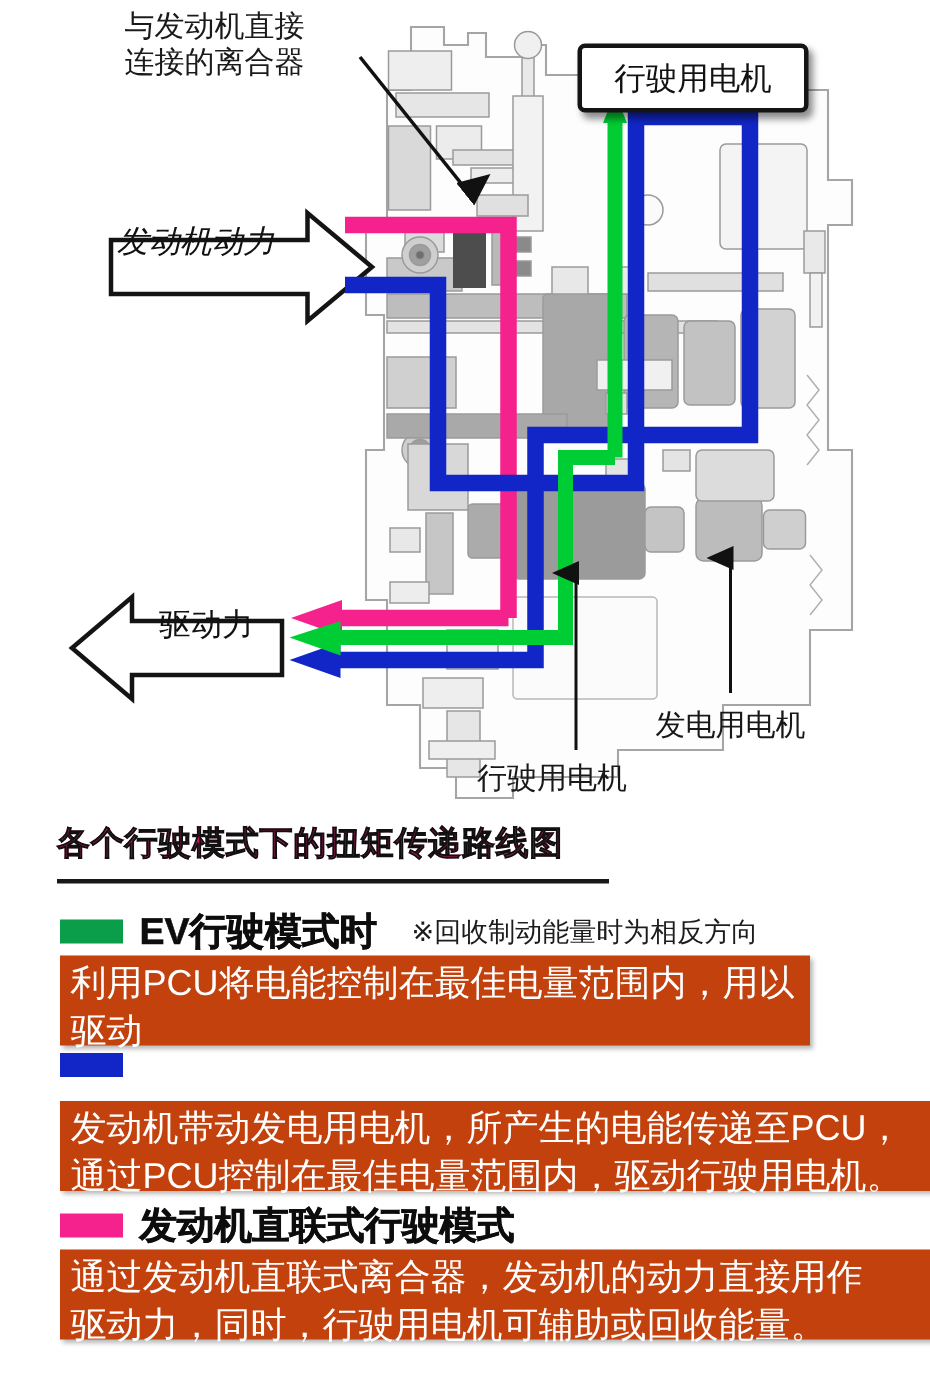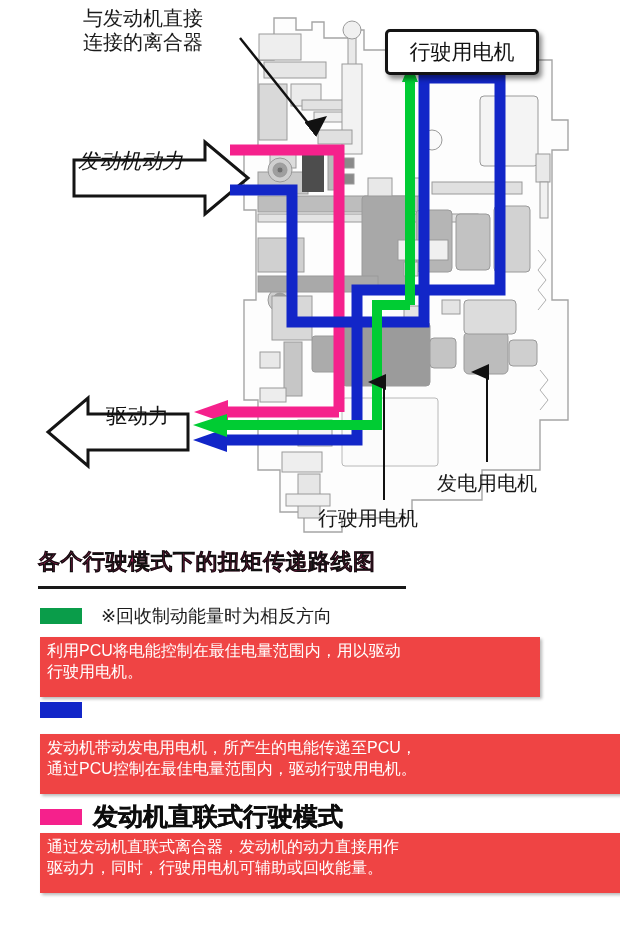--- a/index.html
+++ b/index.html
@@ -108,31 +108,31 @@
   .legend-title {
     font-size: 25px;
     font-weight: bold;
     color: #0d0d0d;
     -webkit-text-stroke: 0.4px #0d0d0d;
     white-space: nowrap;
   }
   .legend-note {
     font-size: 18px;
     color: #1c1c1c;
-    margin-left: 8px;
+    margin-left: 23px;
     font-weight: normal;
     -webkit-text-stroke: 0;
     white-space: nowrap;
   }
 
   .desc-box {
     position: absolute;
-    background: #ef4444;
+    background: #c2410c;
     color: #ffffff;
-    font-size: 16px;
+    font-size: 24px;
     line-height: 1.33;
     padding: 3px 6px 0 7px;
     box-sizing: border-box;
     white-space: pre-line;
     box-shadow: 2px 2px 3px rgba(0,0,0,0.28);
   }
 
   #row-ev    { left: 40px; top: 66px; }
   #box-ev    { left: 40px; top: 99px; width: 500px; height: 60px; }
   #row-hv    { left: 40px; top: 164px; }
@@ -288,20 +288,21 @@
   <div class="leader-label" id="label-gen-motor">发电用电机</div>
 </div>
 
 <div id="lower">
 
   <div id="section-title">各个行驶模式下的扭矩传递路线图</div>
   <div id="title-rule"></div>
 
   <div class="legend-row" id="row-ev">
     <span class="swatch" id="sw-ev" style="background: rgb(10, 157, 74);"></span>
+    <span class="legend-title">EV行驶模式时</span>
     <span class="legend-note">※回收制动能量时为相反方向</span>
   </div>
   <div class="desc-box" id="box-ev">利用PCU将电能控制在最佳电量范围内，用以驱动
 行驶用电机。</div>
 
   <div class="legend-row" id="row-hv">
     <span class="swatch" id="sw-hv" style="background: rgb(18, 38, 200);"></span>
     <span class="legend-note"></span>
   </div>
   <div class="desc-box" id="box-hv">发动机带动发电用电机，所产生的电能传递至PCU，

